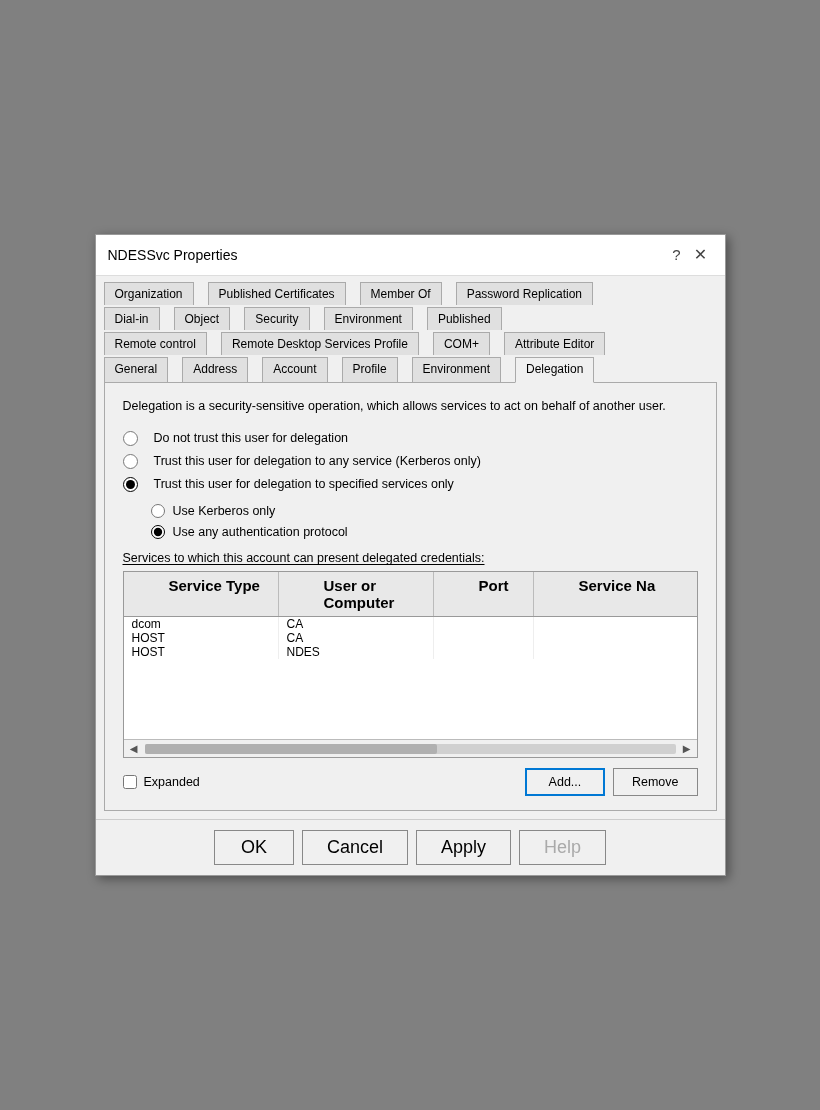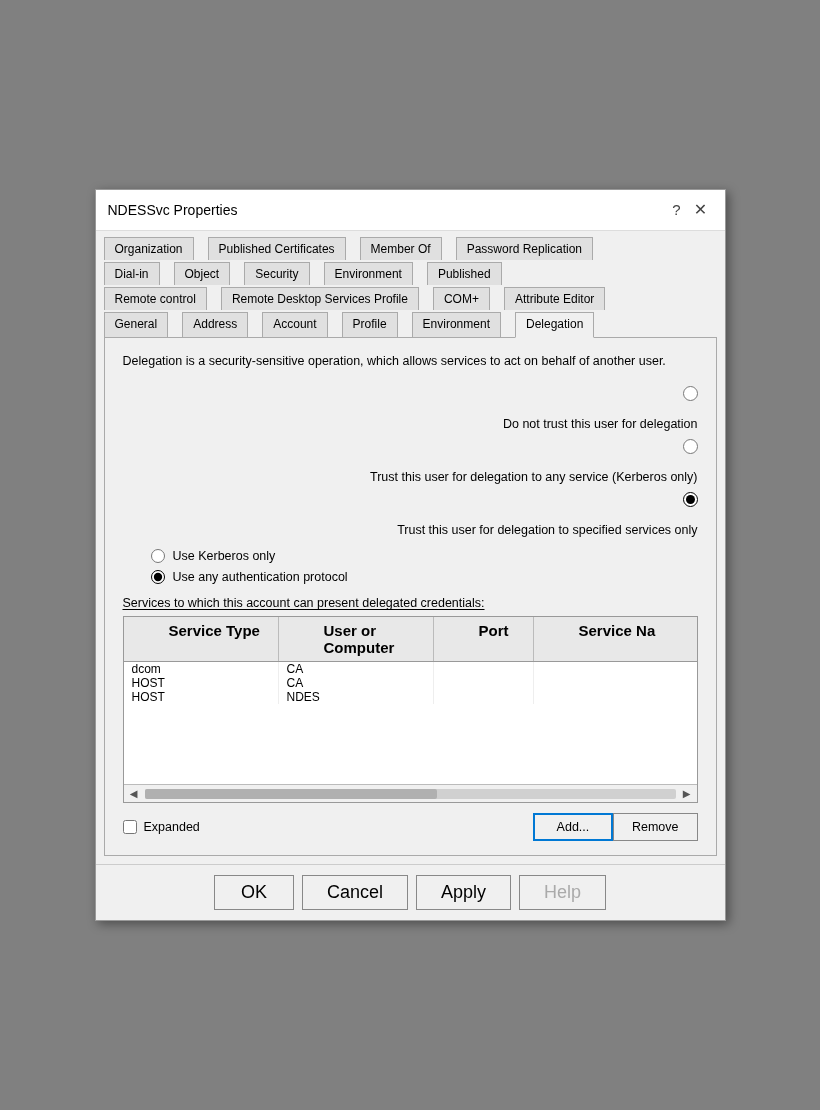--- a/index.html
+++ b/index.html
@@ -106,25 +106,24 @@
       line-height: 1.5;
     }
     .radio-group {
       display: flex;
       flex-direction: column;
       gap: 8px;
       margin-bottom: 12px;
     }
     .radio-item {
       display: flex;
-      align-items: flex-end;
+      align-items: flex-start;
       gap: 16px;
       font-size: 12.5px;
       cursor: pointer;
-      flex-direction: column;
     }
     .radio-item input[type="radio"] {
       width: 15px;
       height: 15px;
       cursor: pointer;
       accent-color: #000;
     }
     .sub-radio-group {
       margin-left: 28px;
       display: flex;
@@ -232,20 +231,21 @@
       font-size: 12.5px;
       cursor: pointer;
     }
     .checkbox-item input[type="checkbox"] {
       width: 14px;
       height: 14px;
       cursor: pointer;
     }
     .btn-group {
       display: flex;
+      gap: 8px;
     }
     .btn {
       padding: 5px 18px;
       min-width: 80px;
       font-size: 12.5px;
       background: #f0f0f0;
       border: 1px solid #888;
       cursor: pointer;
       color: #000;
     }

